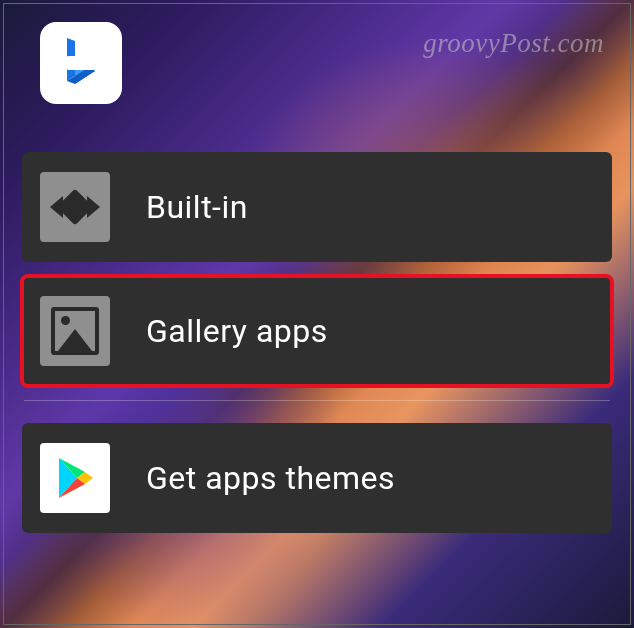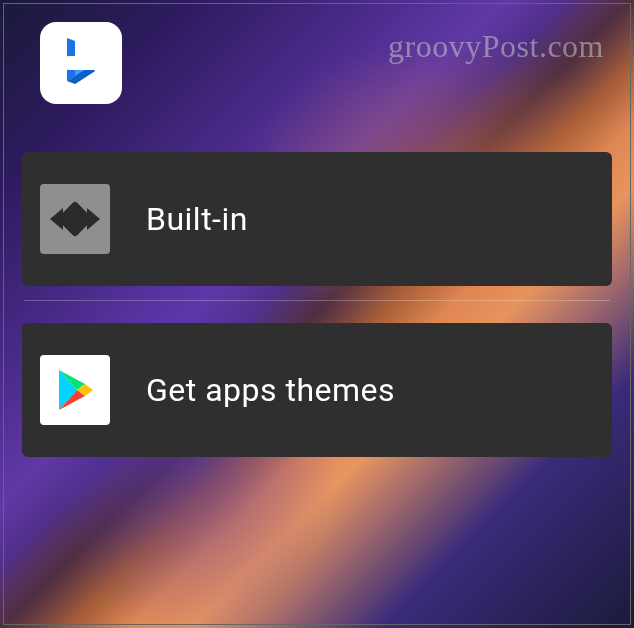--- a/index.html
+++ b/index.html
@@ -22,22 +22,23 @@
     .frame {
       position: absolute;
       inset: 3px;
       border: 1px solid #666;
     }
     .watermark {
       position: absolute;
       top: 28px;
       right: 30px;
       color: rgba(200,200,200,0.55);
-      font-size: 32px;
+      font-size: 27px;
       font-family: Georgia, serif;
+      font-style: italic;
       letter-spacing: 0.5px;
     }
     .app-tile {
       position: absolute;
       top: 22px;
       left: 40px;
       width: 82px;
       height: 82px;
       background: #fff;
       border-radius: 16px;
@@ -54,21 +55,21 @@
       border-radius: 50% / 100%;
     }
     .menu {
       position: absolute;
       top: 152px;
       left: 22px;
       right: 22px;
     }
     .menu-item {
       background: #2f2f2f;
-      height: 134px;
+      height: 110px;
       border-radius: 6px;
       display: flex;
       align-items: center;
       padding: 0 18px;
       margin-bottom: 14px;
       cursor: pointer;
     }
     .menu-item.highlighted {
       outline: 4px solid #e81123;
       outline-offset: -2px;
@@ -167,20 +168,29 @@
     <div class="menu-icon-box">
       <div class="builtin-icon">
         <div class="builtin-tri-left"></div>
         <div class="builtin-diamond"></div>
         <div class="builtin-tri-right"></div>
       </div>
     </div>
     <div class="menu-label">Built-in</div>
   </div>
 
+  <div class="menu-item highlighted">
+    <div class="menu-icon-box">
+      <div class="gallery-frame">
+        <div class="gallery-sun"></div>
+        <div class="gallery-mtn"></div>
+      </div>
+    </div>
+    <div class="menu-label">Gallery apps</div>
+  </div>
 
   <div class="divider"></div>
 
   <div class="menu-item">
     <div class="menu-icon-box white">
       <svg width="40" height="44" viewBox="0 0 40 44">
         <path d="M 4 2 L 4 42 L 22 22 Z" fill="#00d4ff"></path>
         <path d="M 4 2 L 30 16 L 22 22 Z" fill="#00e676"></path>
         <path d="M 30 16 L 38 22 L 30 28 L 22 22 Z" fill="#ffc107"></path>
         <path d="M 4 42 L 30 28 L 22 22 Z" fill="#f44336"></path>

